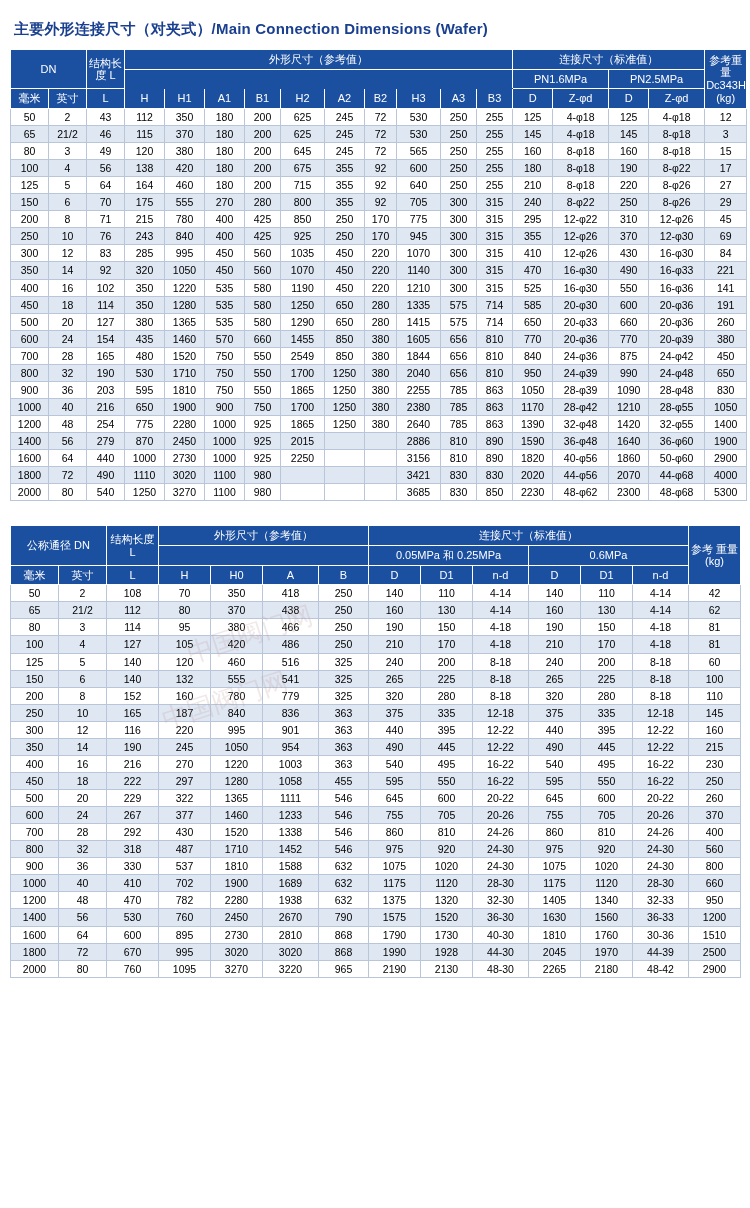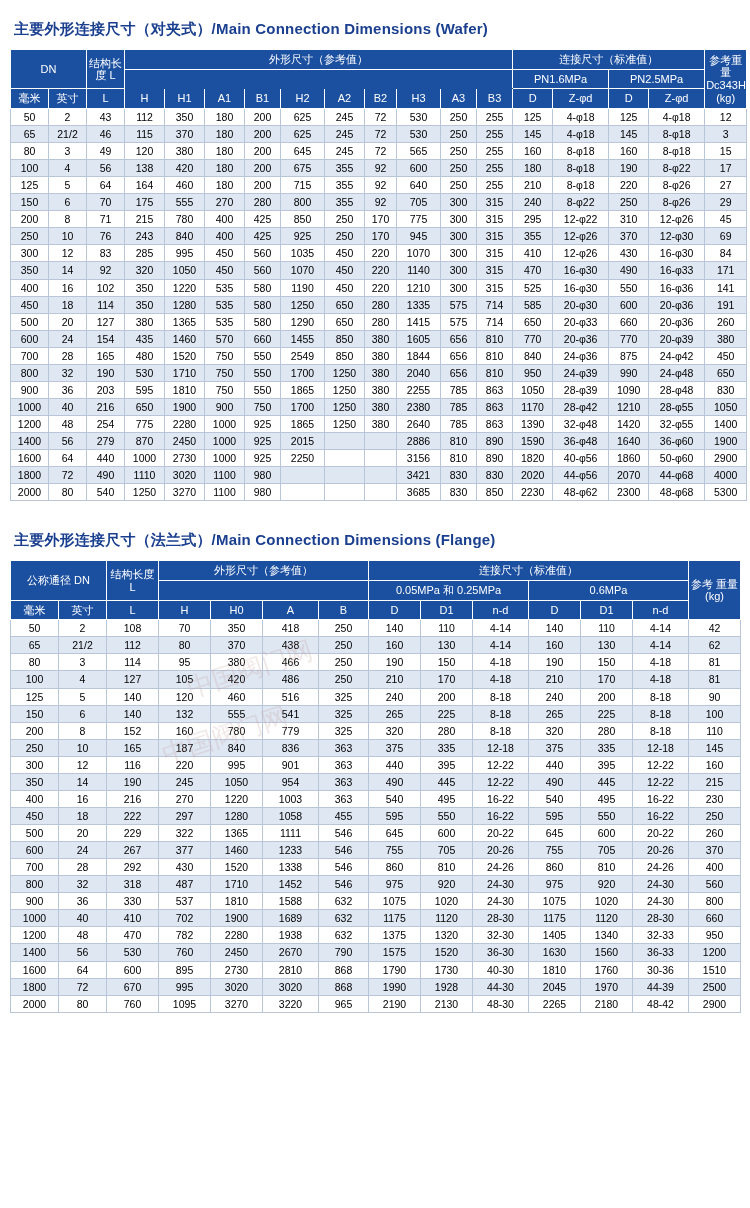--- a/index.html
+++ b/index.html
@@ -316,21 +316,21 @@
             <td>1070</td>
             <td>450</td>
             <td>220</td>
             <td>1140</td>
             <td>300</td>
             <td>315</td>
             <td>470</td>
             <td>16-φ30</td>
             <td>490</td>
             <td>16-φ33</td>
-            <td>171</td>
+            <td>221</td>
           </tr>
           <tr class="odd">
             <td>400</td>
             <td>16</td>
             <td>102</td>
             <td>350</td>
             <td>1220</td>
             <td>535</td>
             <td>580</td>
             <td>1190</td>
@@ -585,21 +585,20 @@
             <td>48-φ68</td>
             <td>5300</td>
           </tr>
         </tbody>
   </table>
   <div class="wm"></div>
   </div>
 
   <div class="spacer"></div>
 
-  <h2 class="section-title">主要外形连接尺寸（法兰式）/Main Connection Dimensions (Flange)</h2>
 
   <div class="tbl-wrap">
   <table>
     <colgroup>
       <col style="width:48px">
           <col style="width:48px">
           <col style="width:52px">
       <col style="width:52px">
           <col style="width:52px">
           <col style="width:56px">
@@ -713,21 +712,21 @@
             <td>120</td>
             <td>460</td>
             <td>516</td>
             <td>325</td>
             <td>240</td>
             <td>200</td>
             <td>8-18</td>
             <td>240</td>
             <td>200</td>
             <td>8-18</td>
-            <td>90</td>
+            <td>60</td>
           </tr>
           <tr class="even">
             <td>150</td>
             <td>6</td>
             <td>140</td>
             <td>132</td>
             <td>555</td>
             <td>541</td>
             <td>325</td>
             <td>265</td>

